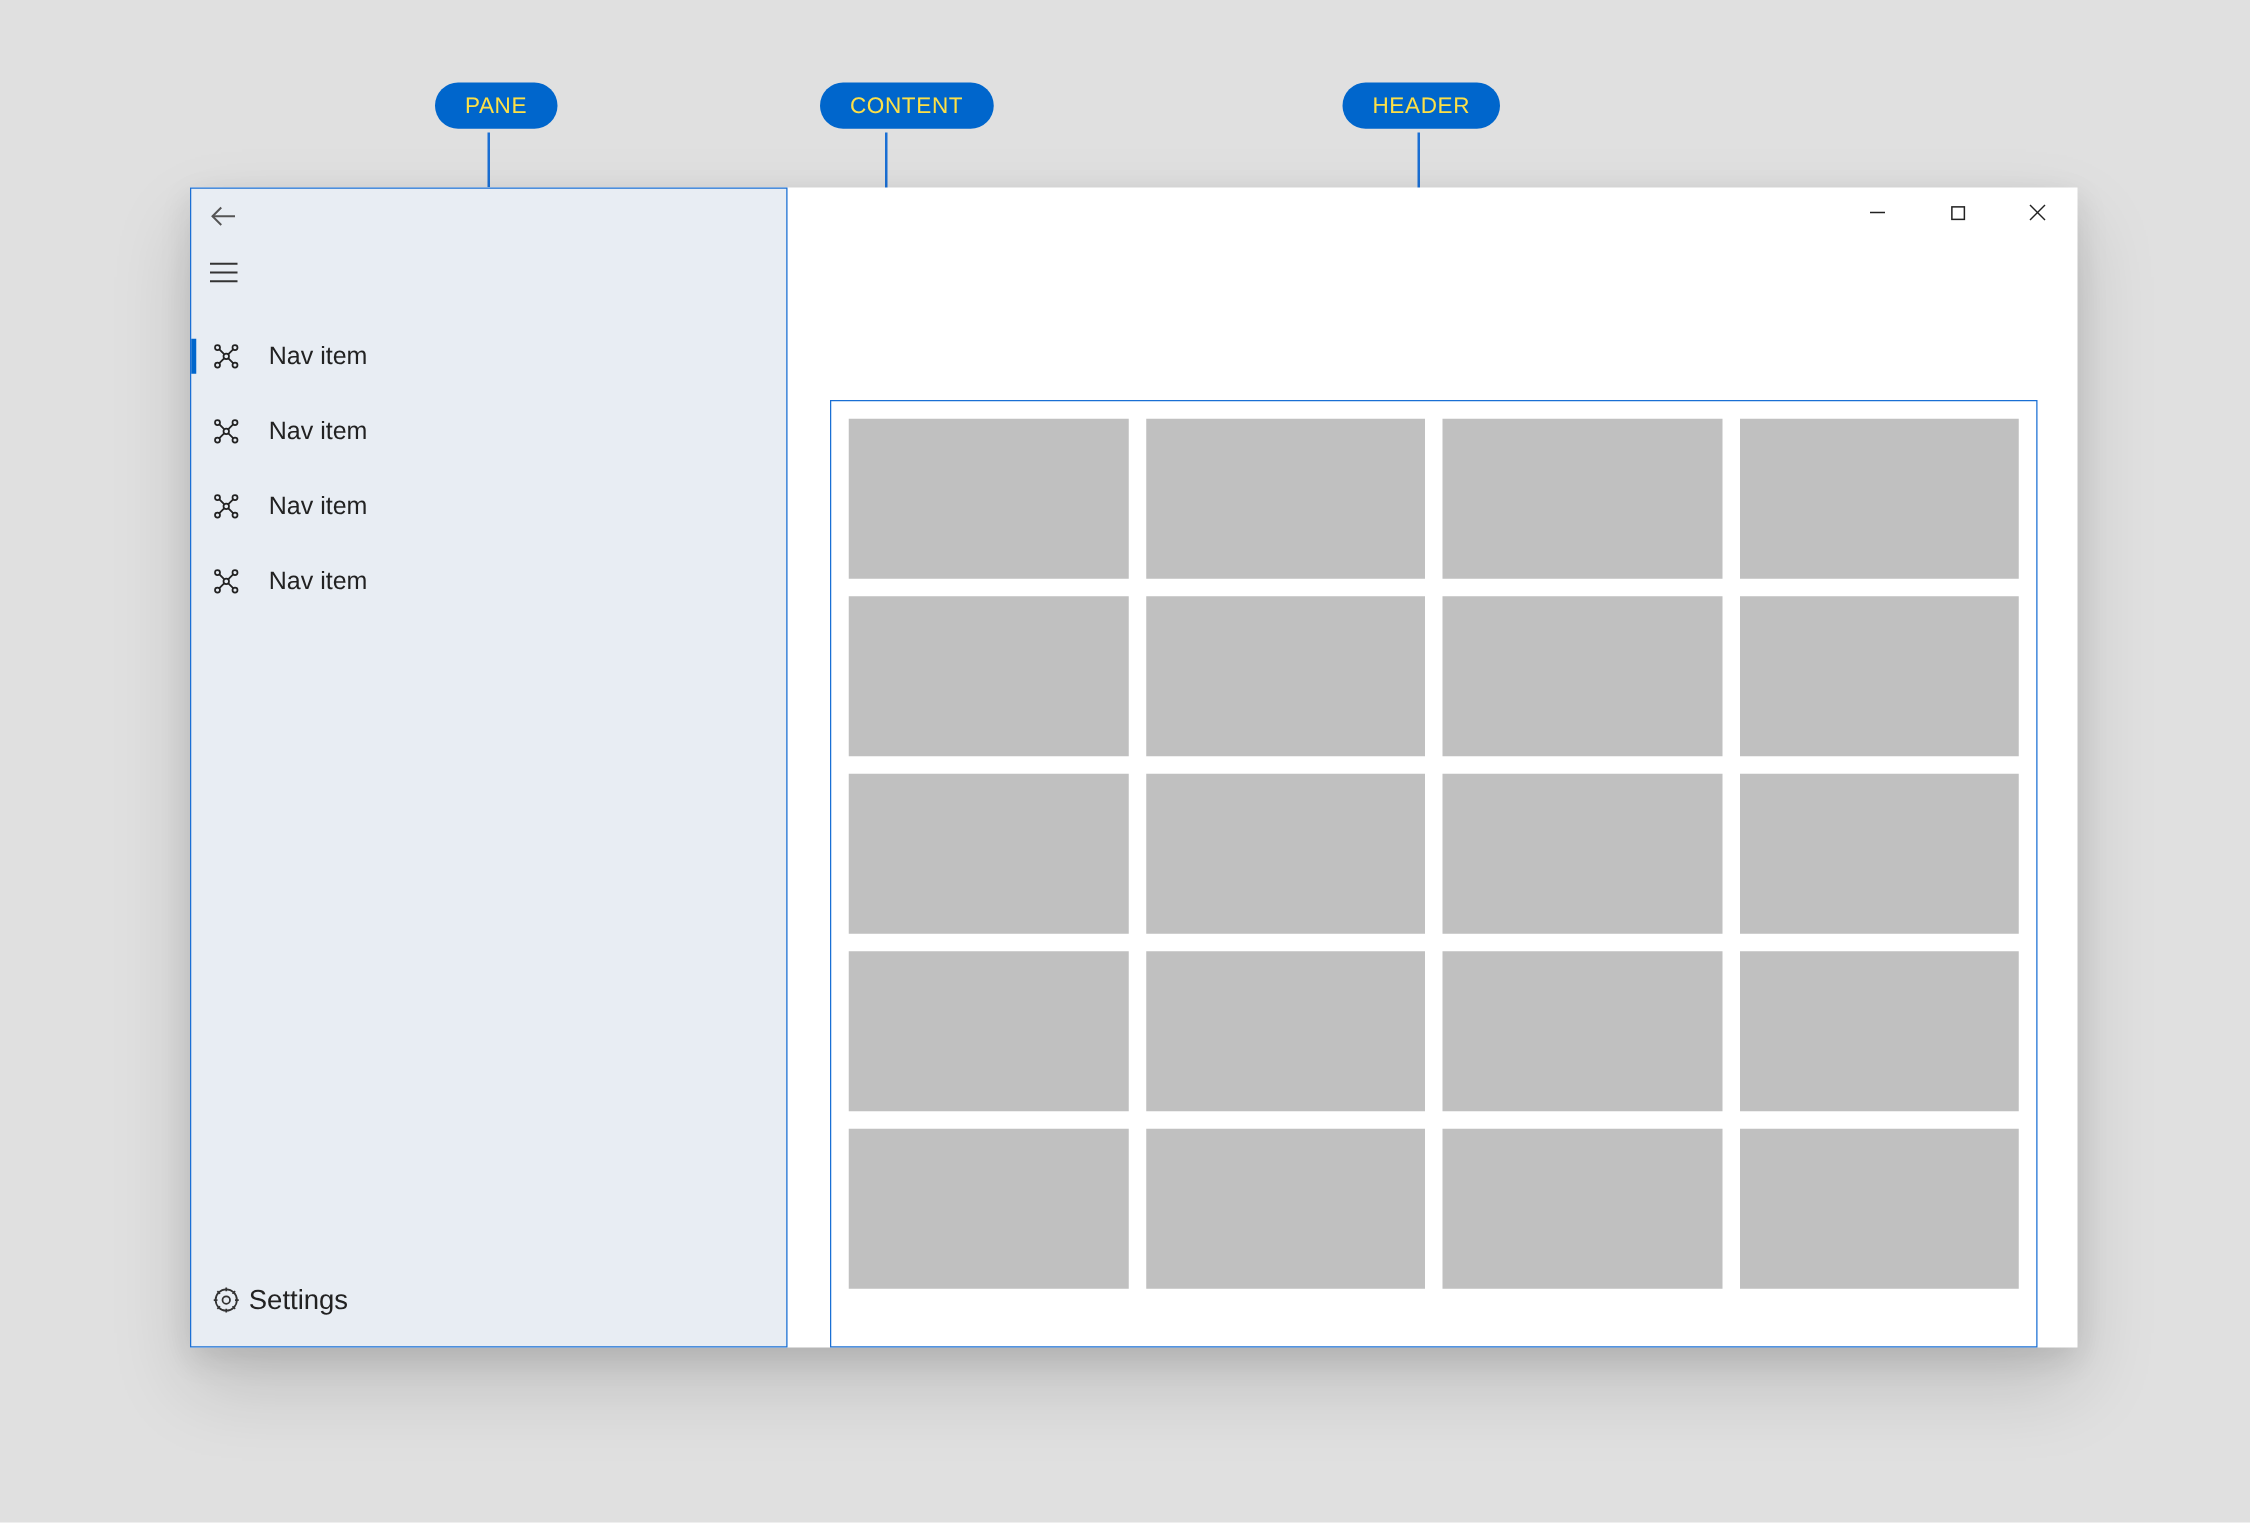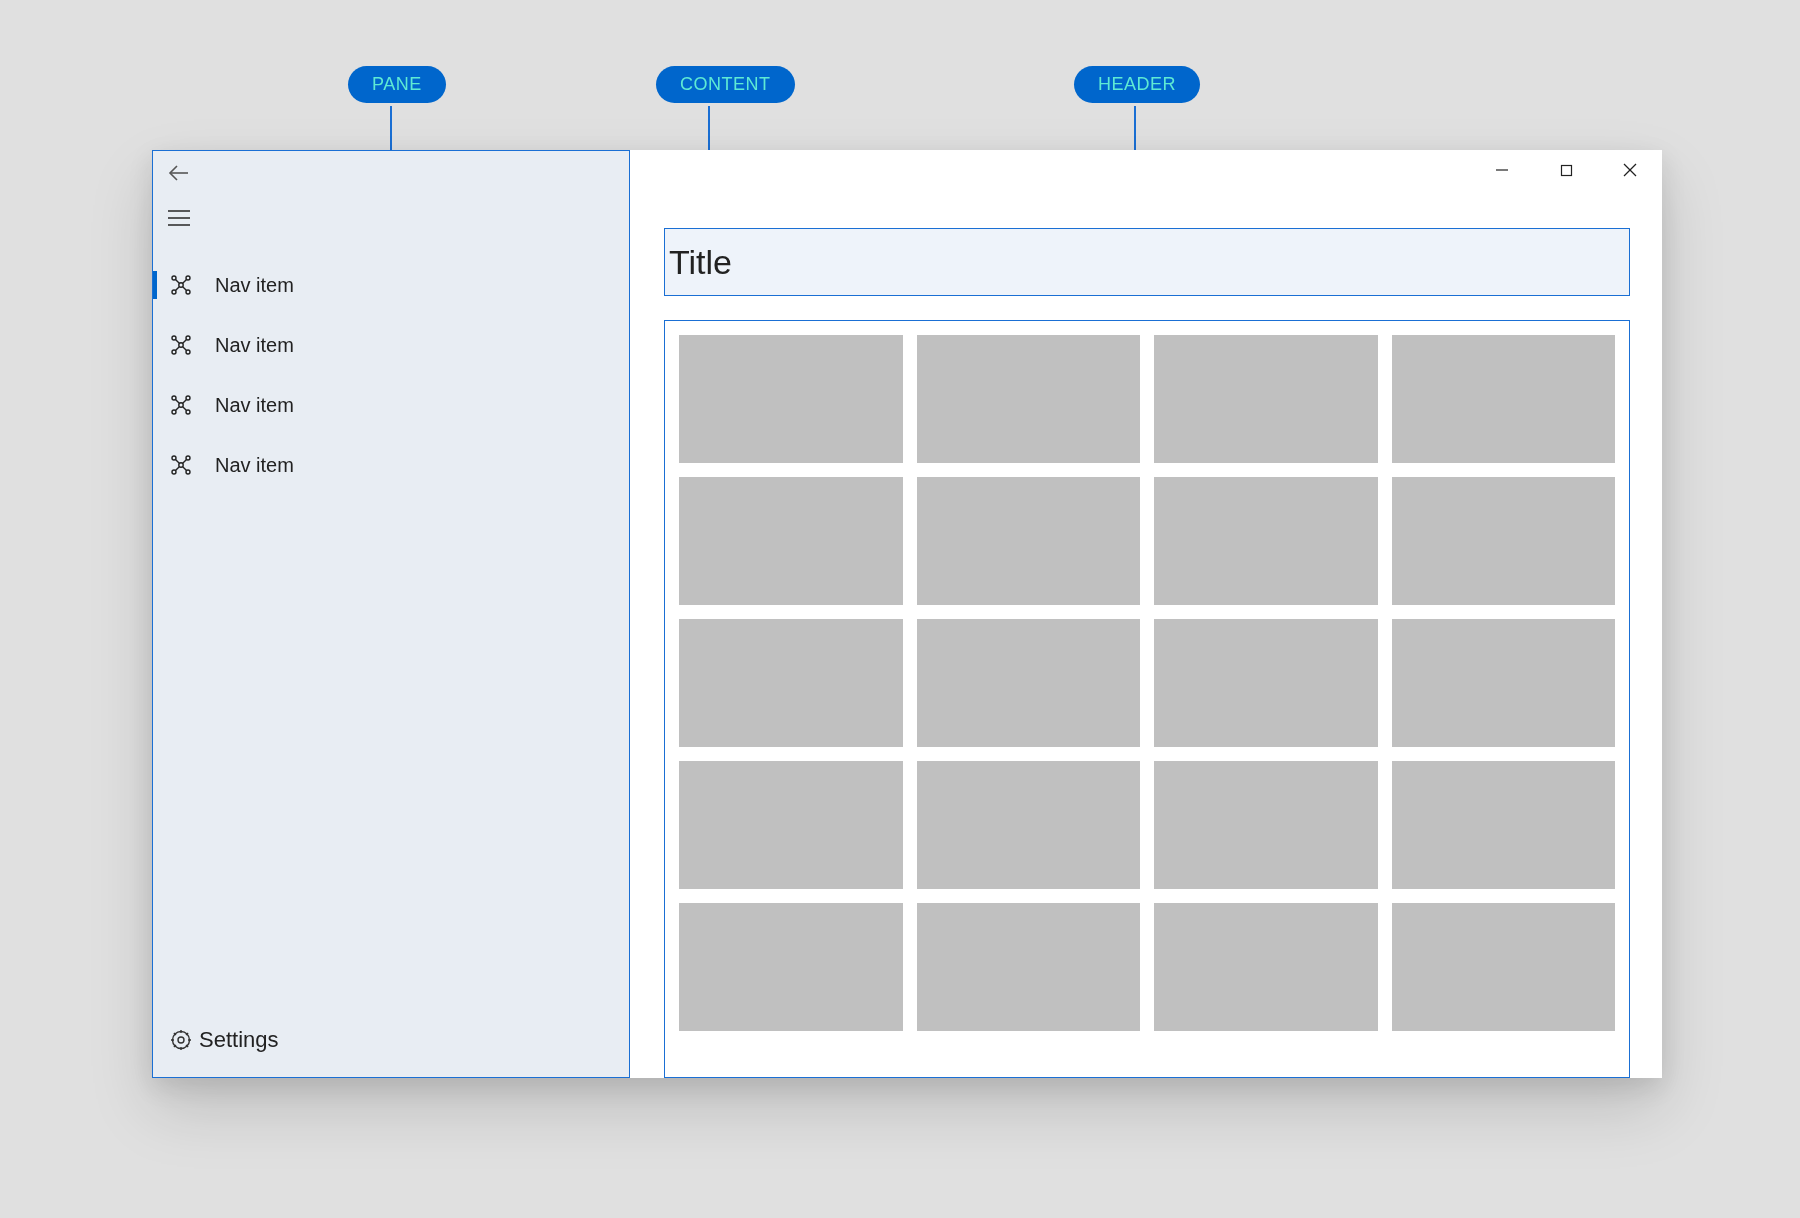--- a/index.html
+++ b/index.html
@@ -21,21 +21,21 @@
     font-family: "Segoe UI", Arial, sans-serif;
     color: var(--txt);
     transform-origin: top left;
   }
 
   
   .annotations { position: absolute; inset: 0; pointer-events: none; }
   .pill {
     position: absolute;
     background: var(--blue);
-    color: #5eead4;
+    color: #fde047;
     font-size: 18px;
     letter-spacing: 0.5px;
     padding: 8px 24px;
     border-radius: 24px;
     text-align: center;
     pointer-events: none;
     font-weight: 400;
   }
   .lead {
     position: absolute;
@@ -281,23 +281,20 @@
           </svg>
       </div>
       <div class="cap-btn">
         <svg width="14" height="14" viewBox="0 0 14 14" stroke="currentColor" stroke-width="1.2">
             <line x1="1" y1="1" x2="13" y2="13"></line>
             <line x1="13" y1="1" x2="1" y2="13"></line>
           </svg>
       </div>
     </div>
 
-    <div class="header-box">
-      <span>Title</span>
-    </div>
 
     <div class="content-box">
       <div class="grid" id="grid">
           <div class="tile"></div>
           <div class="tile"></div>
           <div class="tile"></div>
           <div class="tile"></div>
           <div class="tile"></div>
           <div class="tile"></div>
           <div class="tile"></div>

